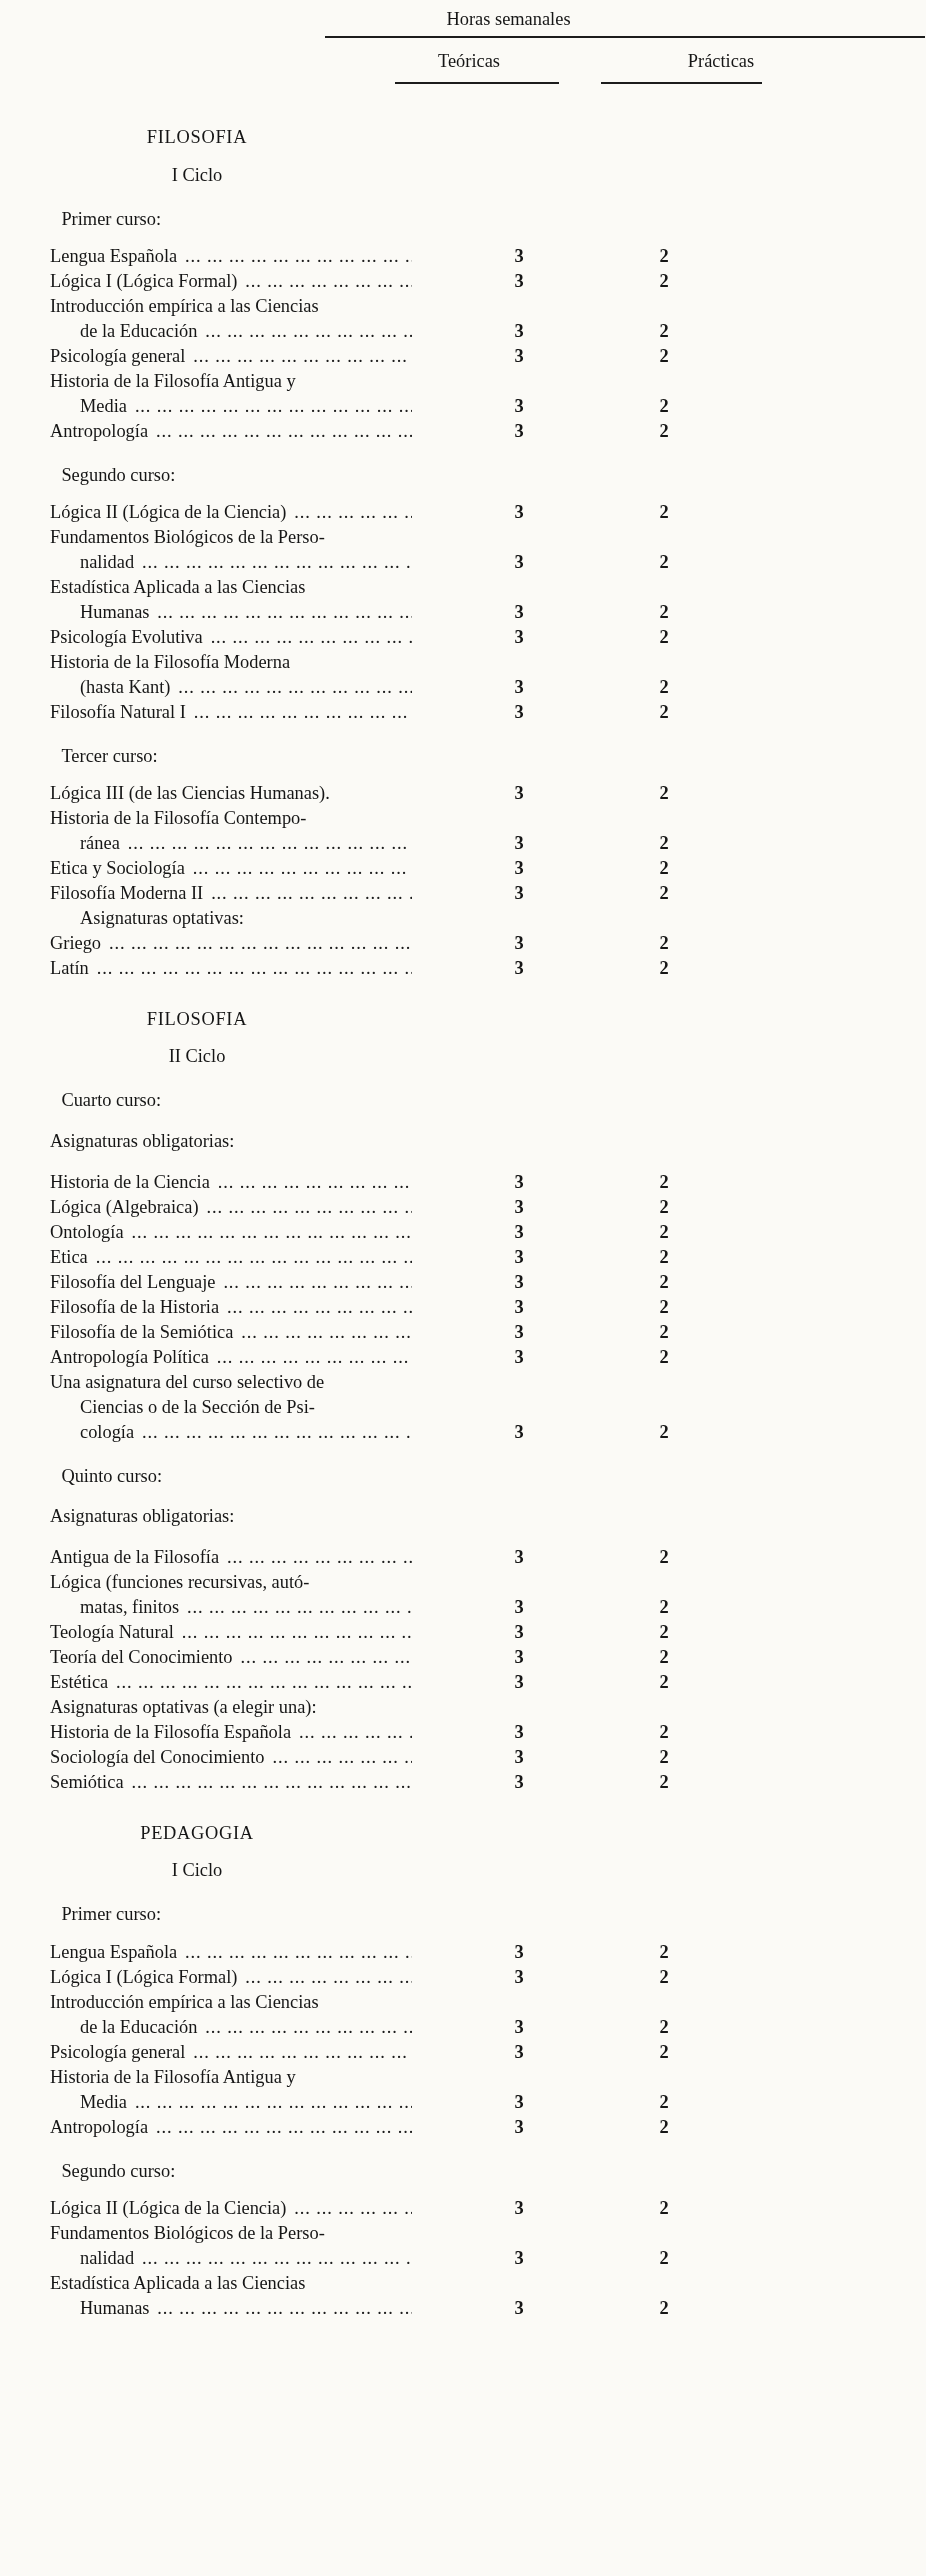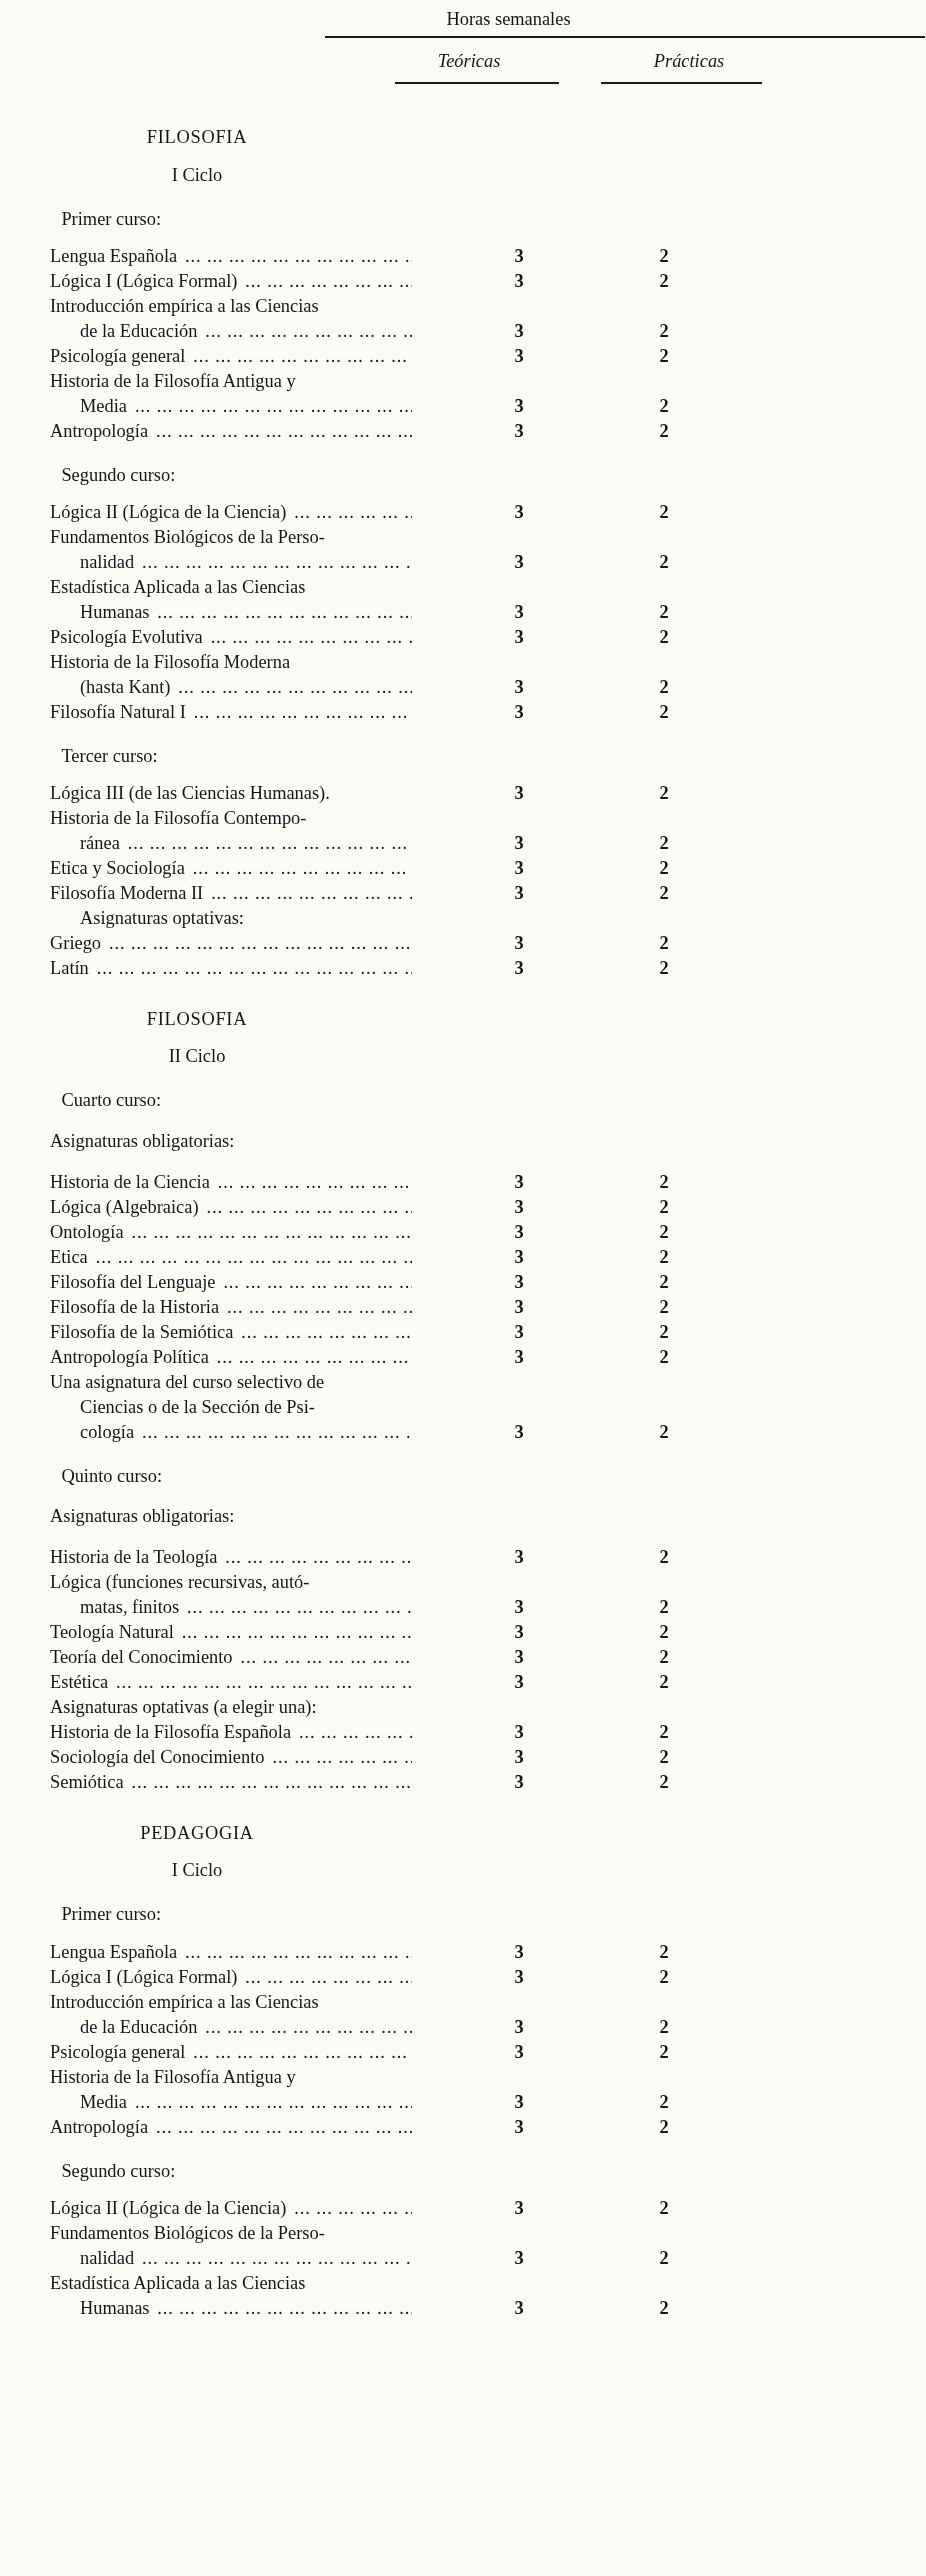--- a/index.html
+++ b/index.html
@@ -16,24 +16,24 @@
     line-height: 25px;
     padding: 7px 0 38px 0;
     position: relative;
     margin: 0 auto;
   }
 
   
   .table-header { position: relative; }
   .header-title { width: 227px; margin-left: 395px; text-align: center; white-space: nowrap; }
   .header-rule { margin-left: 325px; width: 600px; height: 1.7px; background: #1c1c1c; margin-top: 4.4px; }
-  .column-headers { position: relative; height: 37px; margin-top: 7px; font-style: italic; }
+  .column-headers { position: relative; height: 37px; margin-top: 7px; }
   .col-h { position: absolute; top: 3.5px; width: 140px; text-align: center; white-space: nowrap; }
   .col-h.t { left: 399px; }
-  .col-h.p { left: 619px; text-align: center; }
+  .col-h.p { left: 651px; text-align: center; }
   .col-underlines { position: relative; height: 1.7px; margin-bottom: 7px; }
   .col-ul { position: absolute; top: 0; height: 1.7px; background: #1c1c1c; }
   .col-ul.t { left: 395px; width: 164px; }
   .col-ul.p { left: 601px; width: 161px; }
 
   
   .body-wrap { padding: 8.7px 0 0 50px; }
 
   .section-title {
     width: 294px; text-align: center;
@@ -377,21 +377,21 @@
             </div>
           </div>
           <div class="val t">3</div>
           <div class="val p">2</div>
         </div>
         <div class="course-heading">Quinto curso:</div>
         <div class="subheading spaced">Asignaturas obligatorias:</div>
         <div class="row">
           <div class="label-block">
             <div class="label-line last">
-              <span class="label-text">Historia de la Teología</span>
+              <span class="label-text">Antigua de la Filosofía</span>
               <span class="dot-leader"></span>
             </div>
           </div>
           <div class="val t">3</div>
           <div class="val p">2</div>
         </div>
         <div class="row">
           <div class="label-block">
             <div class="label-line">Lógica (funciones recursivas, autó-</div>
             <div class="label-line last cont">

